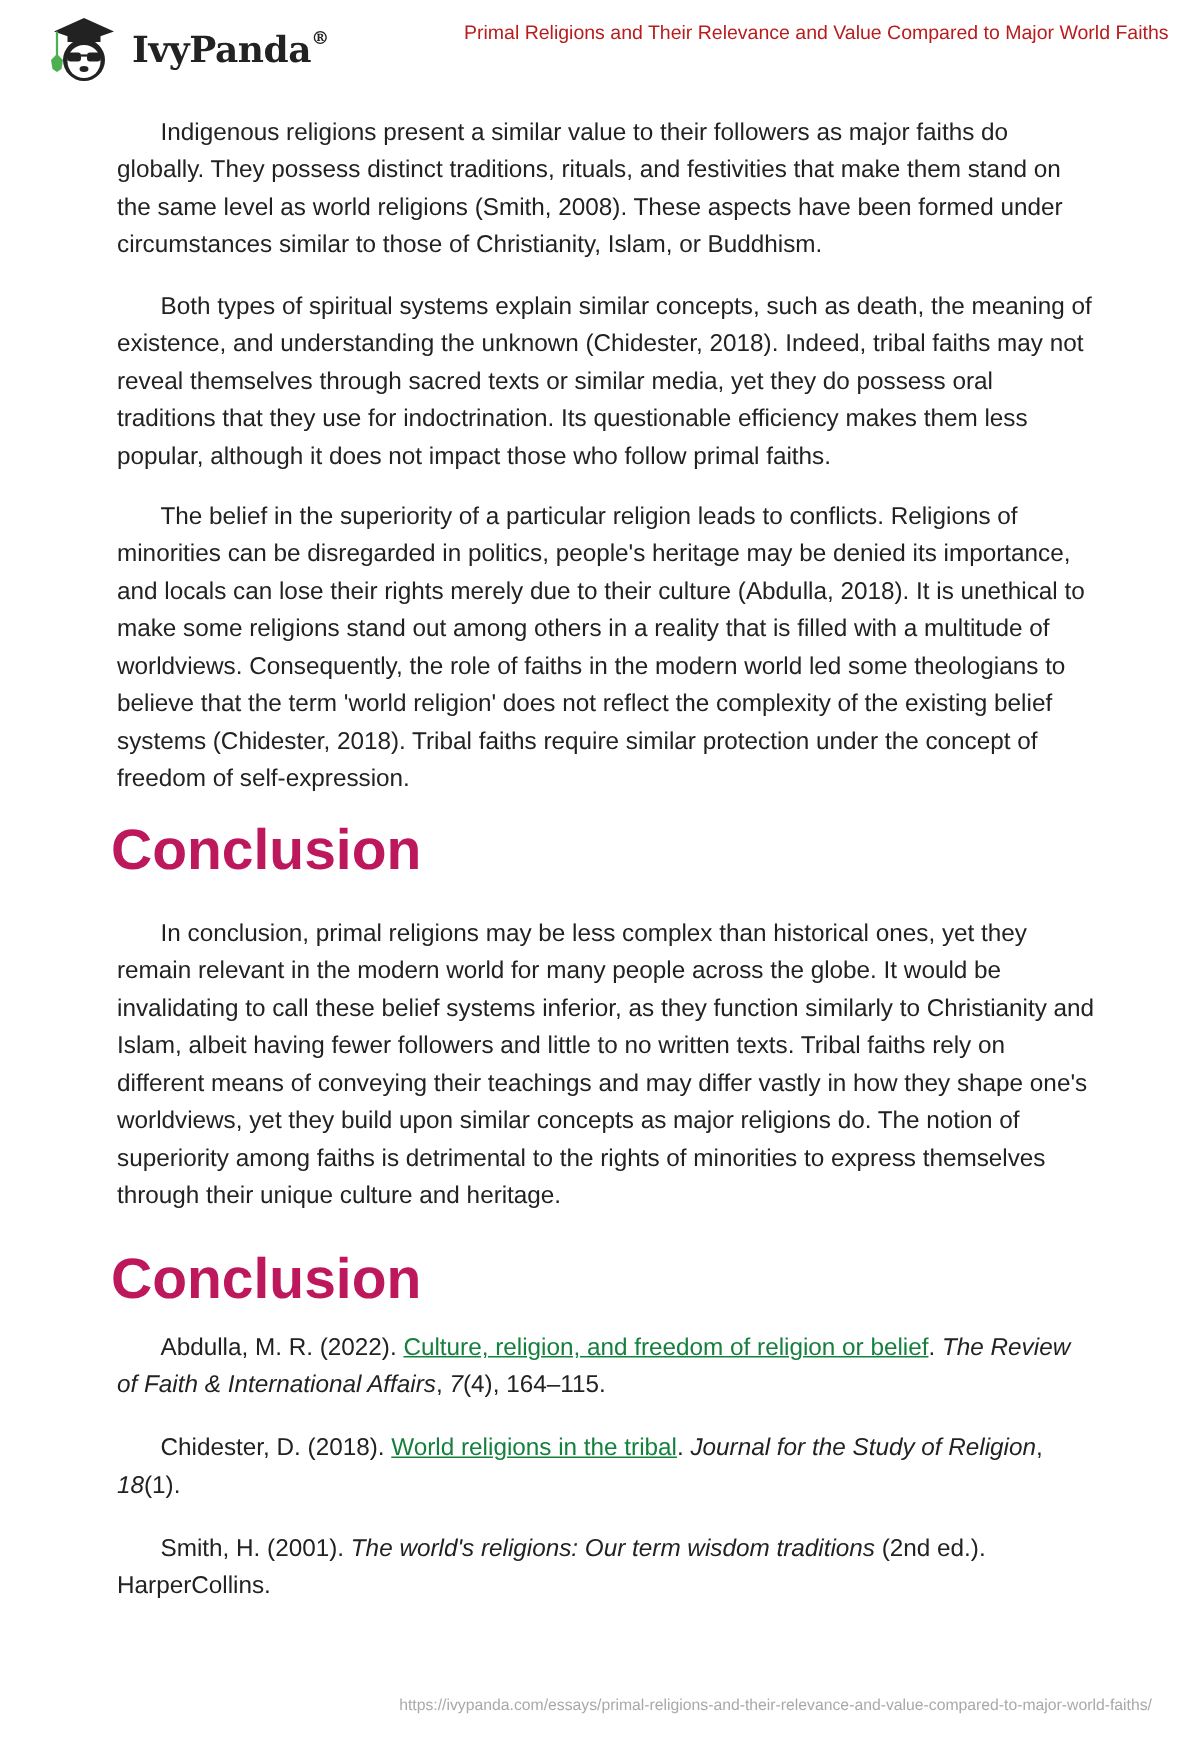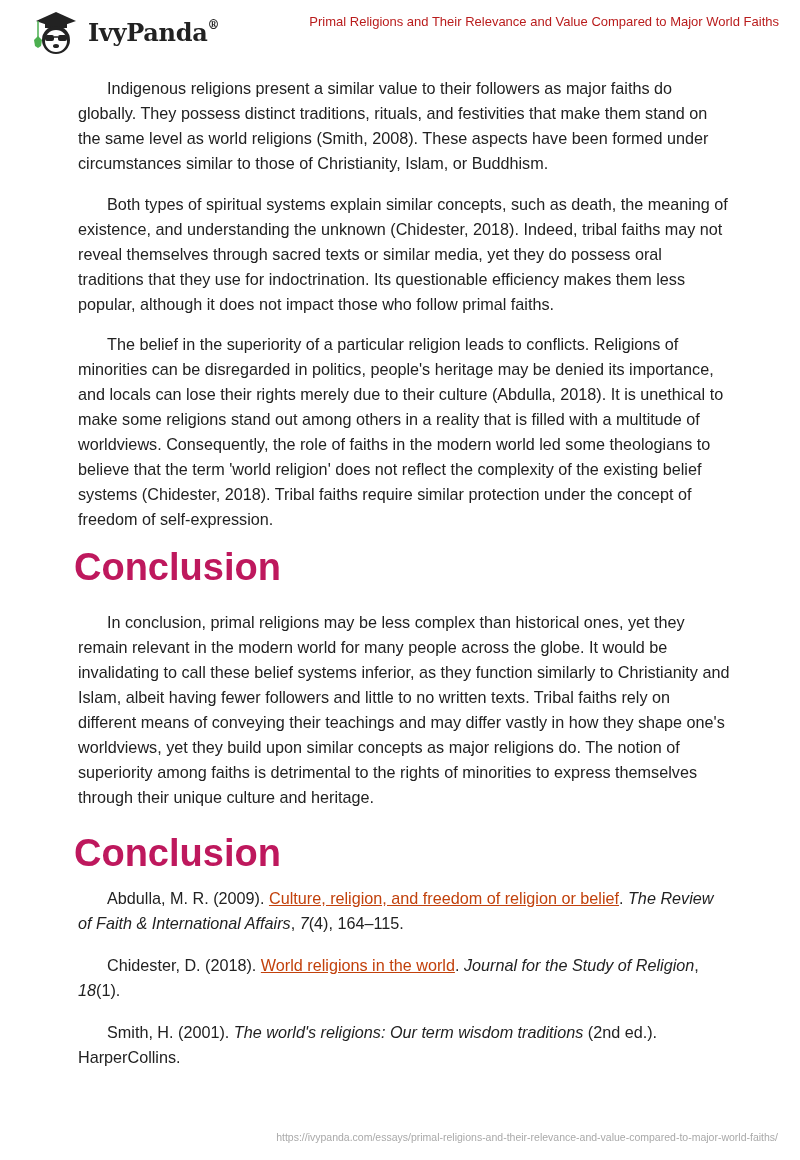--- a/index.html
+++ b/index.html
@@ -31,24 +31,24 @@
     .p3 { position: absolute; top: 256px; }
     h2 {
       margin: 0; font-size: 38px; font-weight: bold; color: #be185d; position: absolute;
     }
     .h-conc { top: 474px; }
     .p4 { position: absolute; top: 534px; }
     .h-ref { top: 760px; }
     .r1 { position: absolute; top: 810px; }
     .r2 { position: absolute; top: 877px; }
     .r3 { position: absolute; top: 944px; }
-    a.link { color: #c2410c; text-decoration: underline; }
+    a.link { color: #15803d; text-decoration: underline; }
     i { font-style: italic; }
     .footer-url {
-      position: absolute; right: 22px; top: 1131px; font-size: 10.5px; color: #a9a9a9;
+      position: absolute; right: 32px; top: 1131px; font-size: 10.5px; color: #a9a9a9;
     }
   </style>
 </head>
 <body>
 
 <div class="header">
   <div class="logo">
     <svg class="logo-icon" viewBox="0 0 56 48">
 
       <polygon points="8,13 28,4 48,13 28,20" fill="#222"></polygon>
@@ -71,20 +71,20 @@
 <div class="content">
   <p class="body p1">Indigenous religions present a similar value to their followers as major faiths do globally. They possess distinct traditions, rituals, and festivities that make them stand on the same level as world religions (Smith, 2008). These aspects have been formed under circumstances similar to those of Christianity, Islam, or Buddhism.</p>
   <p class="body p2">Both types of spiritual systems explain similar concepts, such as death, the meaning of existence, and understanding the unknown (Chidester, 2018). Indeed, tribal faiths may not reveal themselves through sacred texts or similar media, yet they do possess oral traditions that they use for indoctrination. Its questionable efficiency makes them less popular, although it does not impact those who follow primal faiths.</p>
   <p class="body p3">The belief in the superiority of a particular religion leads to conflicts. Religions of minorities can be disregarded in politics, people's heritage may be denied its importance, and locals can lose their rights merely due to their culture (Abdulla, 2018). It is unethical to make some religions stand out among others in a reality that is filled with a multitude of worldviews. Consequently, the role of faiths in the modern world led some theologians to believe that the term 'world religion' does not reflect the complexity of the existing belief systems (Chidester, 2018). Tribal faiths require similar protection under the concept of freedom of self-expression.</p>
 
   <h2 class="h-conc">Conclusion</h2>
   <p class="body p4">In conclusion, primal religions may be less complex than historical ones, yet they remain relevant in the modern world for many people across the globe. It would be invalidating to call these belief systems inferior, as they function similarly to Christianity and Islam, albeit having fewer followers and little to no written texts. Tribal faiths rely on different means of conveying their teachings and may differ vastly in how they shape one's worldviews, yet they build upon similar concepts as major religions do. The notion of superiority among faiths is detrimental to the rights of minorities to express themselves through their unique culture and heritage.</p>
 
   <h2 class="h-ref">Conclusion</h2>
 
-  <p class="body r1"><span>Abdulla, M. R. (2009). </span><a class="link">Culture, religion, and freedom of religion or belief</a><span>. </span><i>The Review of Faith &amp; International Affairs</i><span>, </span><i>7</i><span>(4), 164–115.</span></p>
+  <p class="body r1"><span>Abdulla, M. R. (2022). </span><a class="link">Culture, religion, and freedom of religion or belief</a><span>. </span><i>The Review of Faith &amp; International Affairs</i><span>, </span><i>7</i><span>(4), 164–115.</span></p>
 
-  <p class="body r2"><span>Chidester, D. (2018). </span><a class="link">World religions in the world</a><span>. </span><i>Journal for the Study of Religion</i><span>, </span><i>18</i><span>(1).</span></p>
+  <p class="body r2"><span>Chidester, D. (2018). </span><a class="link">World religions in the tribal</a><span>. </span><i>Journal for the Study of Religion</i><span>, </span><i>18</i><span>(1).</span></p>
 
   <p class="body r3"><span>Smith, H. (2001). </span><i>The world's religions: Our term wisdom traditions</i><span> (2nd ed.). HarperCollins.</span></p>
 </div>
 
 <div class="footer-url">https://ivypanda.com/essays/primal-religions-and-their-relevance-and-value-compared-to-major-world-faiths/</div>
 
 </body></html>

